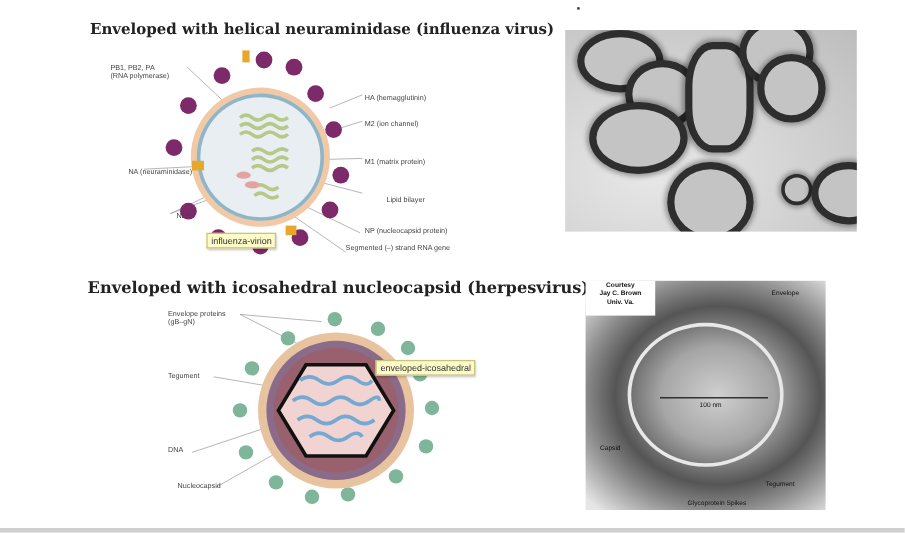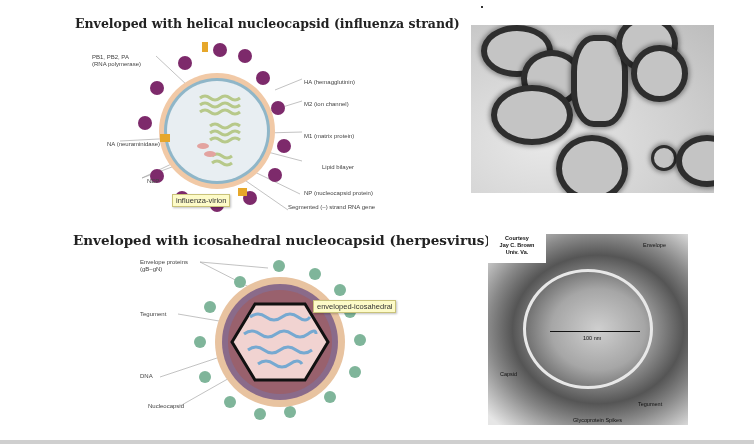--- a/index.html
+++ b/index.html
@@ -16,21 +16,21 @@
   .courtesy{position:absolute;left:0;top:0;width:58px;height:28px;background:#fff;font-size:5.5px;text-align:center;line-height:7px;color:#111;font-weight:bold;padding-top:1px;}
   .plbl{position:absolute;font-size:5.5px;color:#111;white-space:nowrap;}
   .scroll{position:absolute;left:0;top:440px;width:754px;height:4px;background:#cfcfcf;}
   .dot{position:absolute;left:481px;top:6px;width:2px;height:2px;background:#333;}
 </style>
 </head>
 <body>
 
 <div class="dot"></div>
 
-<div class="title t1">Enveloped with helical nucleocapsid (influenza strand)</div>
+<div class="title t1">Enveloped with helical neuraminidase (influenza virus)</div>
 
 <svg style="position:absolute;left:60px;top:38px" width="360" height="190">
   <g stroke="#999" stroke-width="0.6" fill="none">
     <line x1="96" y1="18" x2="160" y2="78"></line>
     <line x1="242" y1="41" x2="215" y2="52"></line>
     <line x1="242" y1="63" x2="200" y2="76"></line>
     <line x1="242" y1="94" x2="205" y2="95"></line>
     <line x1="60" y1="103" x2="118" y2="100"></line>
     <line x1="242" y1="123" x2="200" y2="112"></line>
     <line x1="82" y1="140" x2="145" y2="110"></line>

